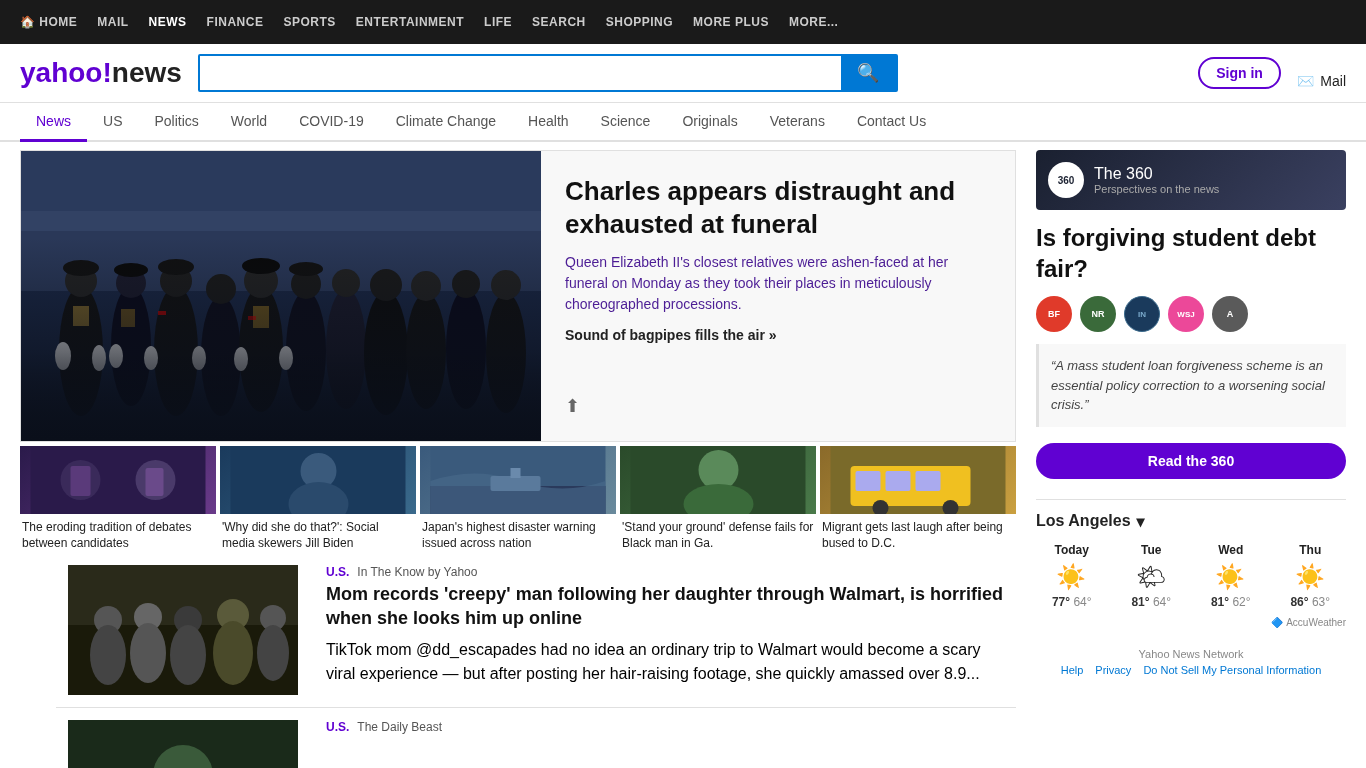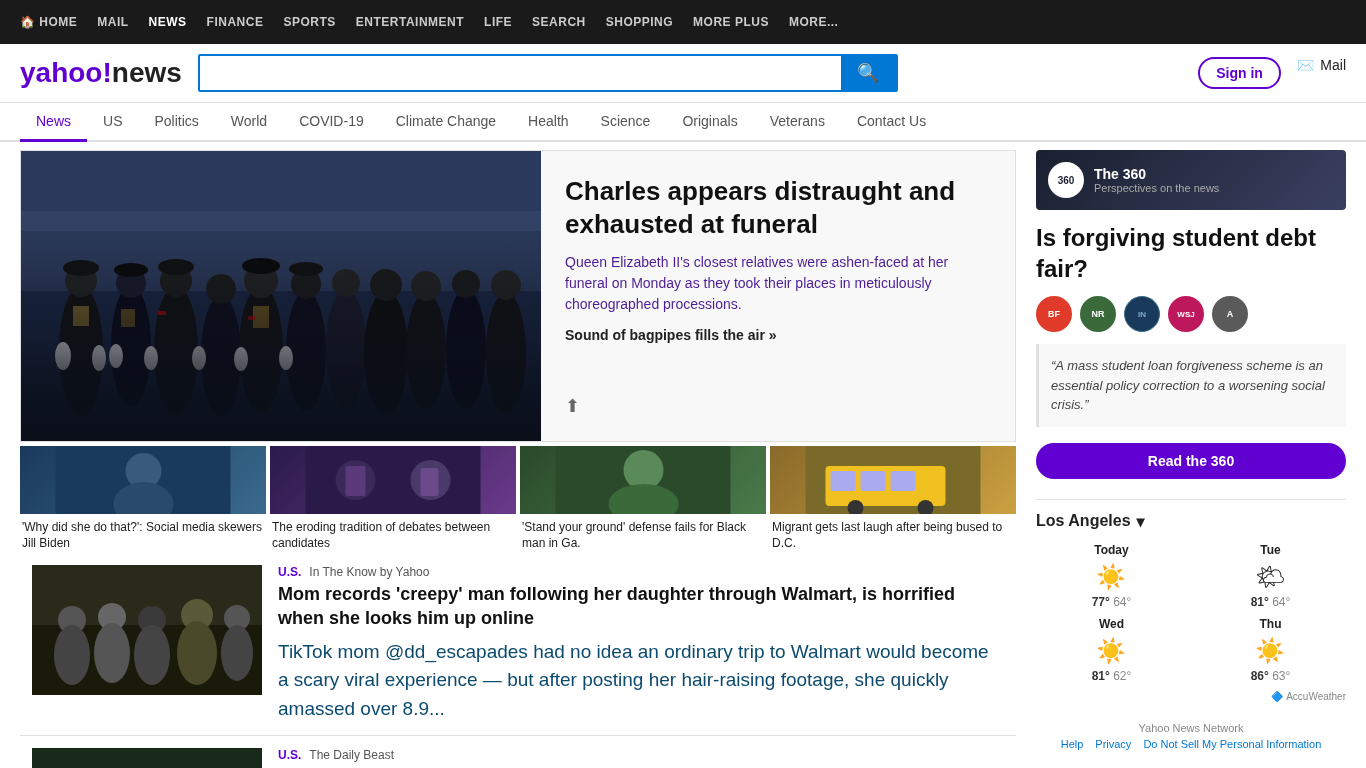--- a/index.html
+++ b/index.html
@@ -67,21 +67,21 @@
     .search-bar button {
       background: #0078d4;
       border: none;
       padding: 0 16px;
       cursor: pointer;
       color: #fff;
       font-size: 18px;
     }
     .header-right {
       display: flex;
-      align-items: flex-start;
+      align-items: flex-end;
       gap: 16px;
       margin-left: auto;
     }
     .signin-btn {
       border: 2px solid #6001d2;
       color: #6001d2;
       background: none;
       padding: 6px 16px;
       border-radius: 20px;
       font-size: 14px;
@@ -215,23 +215,24 @@
     .thumb-caption {
       font-size: 12px;
       color: #222;
       line-height: 1.3;
       padding: 6px 2px 2px;
     }
 
     
     .article-item {
       display: flex;
-      gap: 16px;
+      gap: 28px;
       padding: 12px 12px;
       border-bottom: 1px solid #e0e0e0;
+      margin-left: 36px;
     }
     .article-thumb {
       width: 230px;
       height: 130px;
       flex-shrink: 0;
       overflow: hidden;
       background: #ccc;
     }
     .article-body {
       flex: 1;
@@ -249,22 +250,22 @@
       color: #6001d2;
     }
     .article-title {
       font-size: 18px;
       font-weight: bold;
       color: #111;
       line-height: 1.3;
       margin-bottom: 8px;
     }
     .article-summary {
-      font-size: 19px;
-      color: #0c4a6e;
+      font-size: 16px;
+      color: #000000;
       line-height: 1.5;
     }
 
     
     .sidebar {
       width: 310px;
       flex-shrink: 0;
       padding-top: 8px;
     }
     .sidebar-360 {
@@ -289,22 +290,22 @@
       justify-content: center;
       font-size: 10px;
       font-weight: bold;
       color: #1a2030;
       flex-shrink: 0;
     }
     .sidebar-360-text {
       color: #fff;
     }
     .sidebar-360-title {
-      font-size: 14px;
-      font-weight: bold;
+      font-size: 16px;
+      font-weight: normal;
     }
     .sidebar-360-sub {
       font-size: 11px;
       color: #aaa;
     }
     .sidebar-question {
       font-size: 24px;
       font-weight: bold;
       color: #111;
       margin-bottom: 12px;
@@ -359,21 +360,21 @@
       display: flex;
       align-items: center;
       gap: 6px;
       font-size: 16px;
       font-weight: bold;
       margin-bottom: 12px;
       cursor: pointer;
     }
     .weather-grid {
       display: grid;
-      grid-template-columns: repeat(2, 1fr);
+      grid-template-columns: repeat(4, 1fr);
       gap: 8px;
       text-align: center;
     }
     .weather-day {
       font-size: 12px;
     }
     .weather-day-label {
       font-weight: bold;
       margin-bottom: 6px;
       color: #222;
@@ -542,40 +543,53 @@
       <div class="hero-content">
         <h1 class="hero-title">Charles appears distraught and exhausted at funeral</h1>
         <p class="hero-desc">Queen Elizabeth II's closest relatives were ashen-faced at her funeral on Monday as they took their places in meticulously choreographed processions.</p>
         <a href="#" class="hero-link">Sound of bagpipes fills the air »</a>
         <div class="hero-share">⬆</div>
       </div>
     </div>
 
     <div class="thumb-strip">
       <div class="thumb-item">
-        <div class="thumb-img-placeholder thumb-jill">
-          <svg width="100%" height="68" viewBox="0 0 175 68">
-            <rect width="175" height="68" fill="#1a3a5c"></rect>
-            <circle cx="88" cy="25" r="18" fill="#3a5a7c"></circle>
-            <ellipse cx="88" cy="58" rx="30" ry="22" fill="#2a4a6c"></ellipse>
-          </svg>
-        </div>
-        <div class="thumb-caption">'Why did she do that?': Social media skewers Jill Biden</div>
-      </div>
-      <div class="thumb-item">
         <div class="thumb-img-placeholder thumb-debates">
           <svg width="100%" height="68" viewBox="0 0 175 68">
             <rect width="175" height="68" fill="#2a1a4a"></rect>
             <circle cx="50" cy="34" r="20" fill="#3a2a5a"></circle>
             <circle cx="125" cy="34" r="20" fill="#4a3a6a"></circle>
             <rect x="40" y="20" width="20" height="30" fill="#5a3a7a" rx="2"></rect>
             <rect x="115" y="22" width="18" height="28" fill="#6a4a8a" rx="2"></rect>
           </svg>
         </div>
         <div class="thumb-caption">The eroding tradition of debates between candidates</div>
+      </div>
+      <div class="thumb-item">
+        <div class="thumb-img-placeholder thumb-jill">
+          <svg width="100%" height="68" viewBox="0 0 175 68">
+            <rect width="175" height="68" fill="#1a3a5c"></rect>
+            <circle cx="88" cy="25" r="18" fill="#3a5a7c"></circle>
+            <ellipse cx="88" cy="58" rx="30" ry="22" fill="#2a4a6c"></ellipse>
+          </svg>
+        </div>
+        <div class="thumb-caption">'Why did she do that?': Social media skewers Jill Biden</div>
+      </div>
+      <div class="thumb-item">
+        <div class="thumb-img-placeholder thumb-japan">
+          <svg width="100%" height="68" viewBox="0 0 175 68">
+            <rect width="175" height="68" fill="#3a5a7c"></rect>
+            <rect x="0" y="40" width="175" height="28" fill="#2a3a5c"></rect>
+            <path d="M0 35 Q44 20 88 35 Q132 50 175 35 L175 68 L0 68 Z" fill="#4a6a8c" opacity="0.6"></path>
+
+            <rect x="60" y="30" width="50" height="15" fill="#5a7a9c" rx="2"></rect>
+            <rect x="80" y="22" width="10" height="10" fill="#6a8aac"></rect>
+          </svg>
+        </div>
+        <div class="thumb-caption">Japan's highest disaster warning issued across nation</div>
       </div>
       <div class="thumb-item">
         <div class="thumb-img-placeholder thumb-groundd">
           <svg width="100%" height="68" viewBox="0 0 175 68">
             <rect width="175" height="68" fill="#2a4a2a"></rect>
             <circle cx="88" cy="24" r="20" fill="#5a8a5a"></circle>
             <ellipse cx="88" cy="58" rx="35" ry="20" fill="#3a6a3a"></ellipse>
           </svg>
         </div>
         <div class="thumb-caption">'Stand your ground' defense fails for Black man in Ga.</div>
@@ -653,21 +667,21 @@
         <div class="sidebar-360-sub">Perspectives on the news</div>
       </div>
     </div>
 
     <div class="sidebar-question">Is forgiving student debt fair?</div>
 
     <div class="source-icons">
       <div class="source-icon" style="background:#e03a2a;">BF</div>
       <div class="source-icon" style="background:#3a6a3a;">NR</div>
       <div class="source-icon" style="background:#1a3a5c;border:1px solid #3a6a8c;color:#7aaacc;font-size:8px;">IN</div>
-      <div class="source-icon" style="background:#be185d;font-size:8px;">WSJ</div>
+      <div class="source-icon" style="background:#ec4899;font-size:8px;">WSJ</div>
       <div class="source-icon" style="background:#5a5a5a;">A</div>
     </div>
 
     <div class="quote-box">“A mass student loan forgiveness scheme is an essential policy correction to a worsening social crisis.”</div>
 
     <button class="read-360-btn">Read the 360</button>
 
     
     <div class="weather-section">
       <div class="weather-location">

